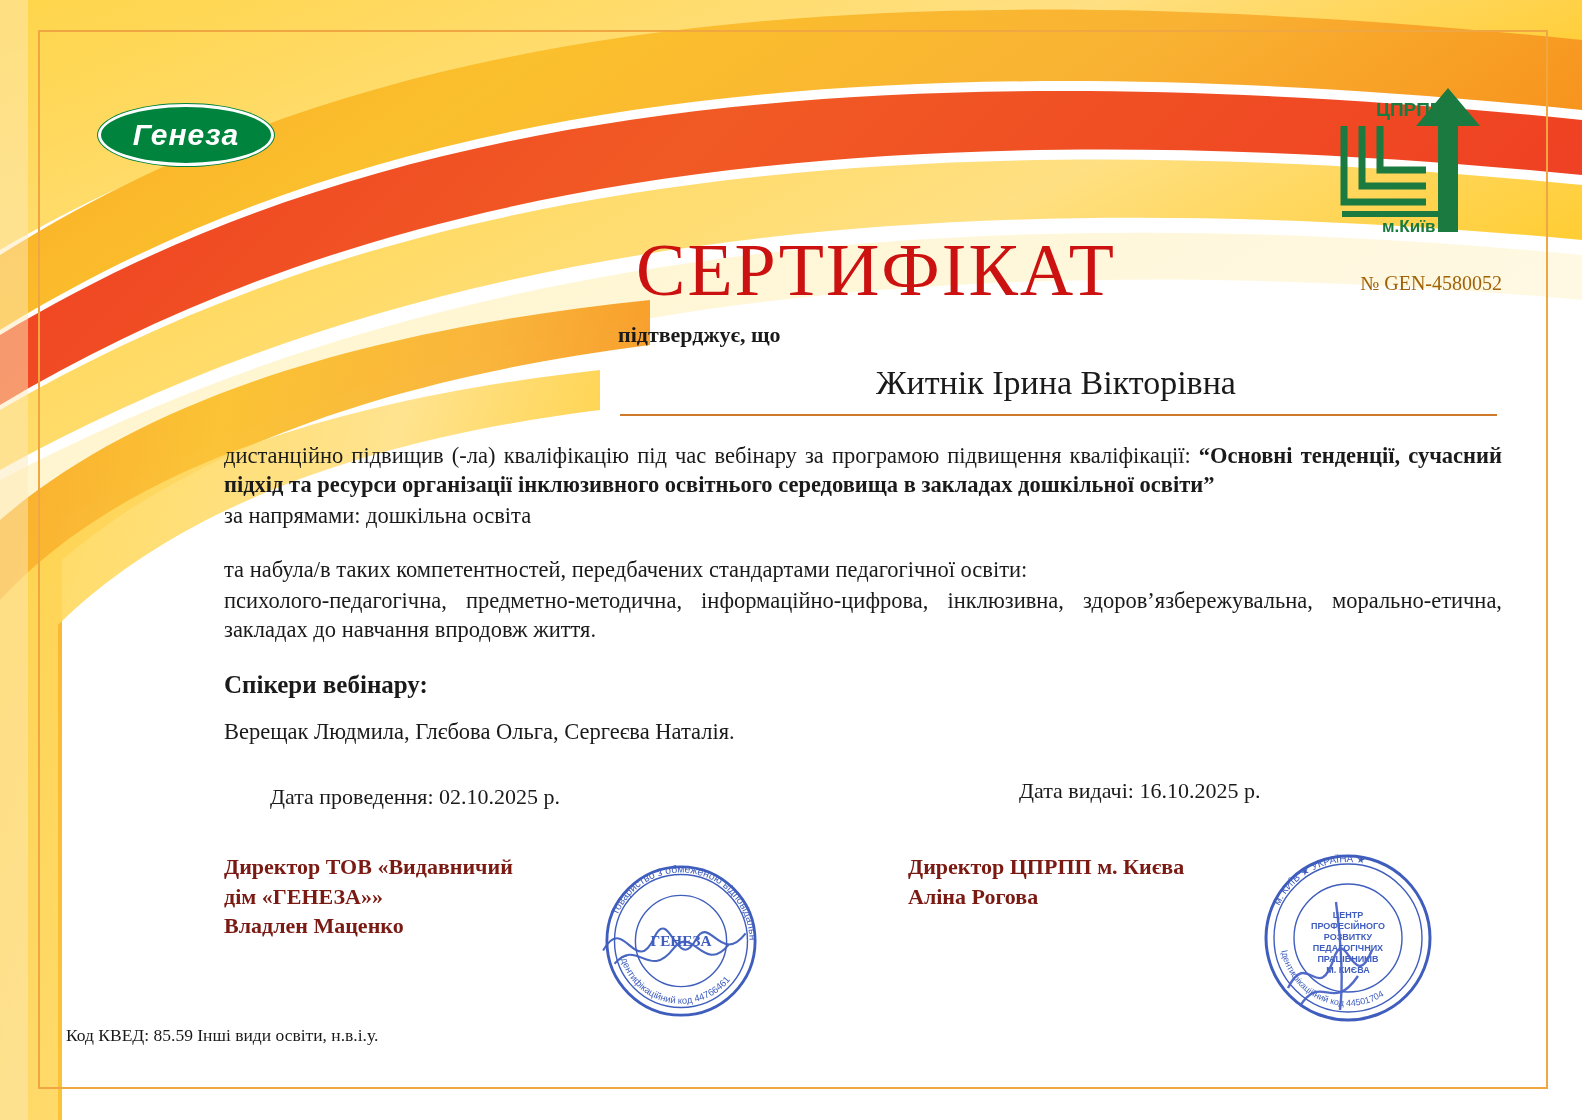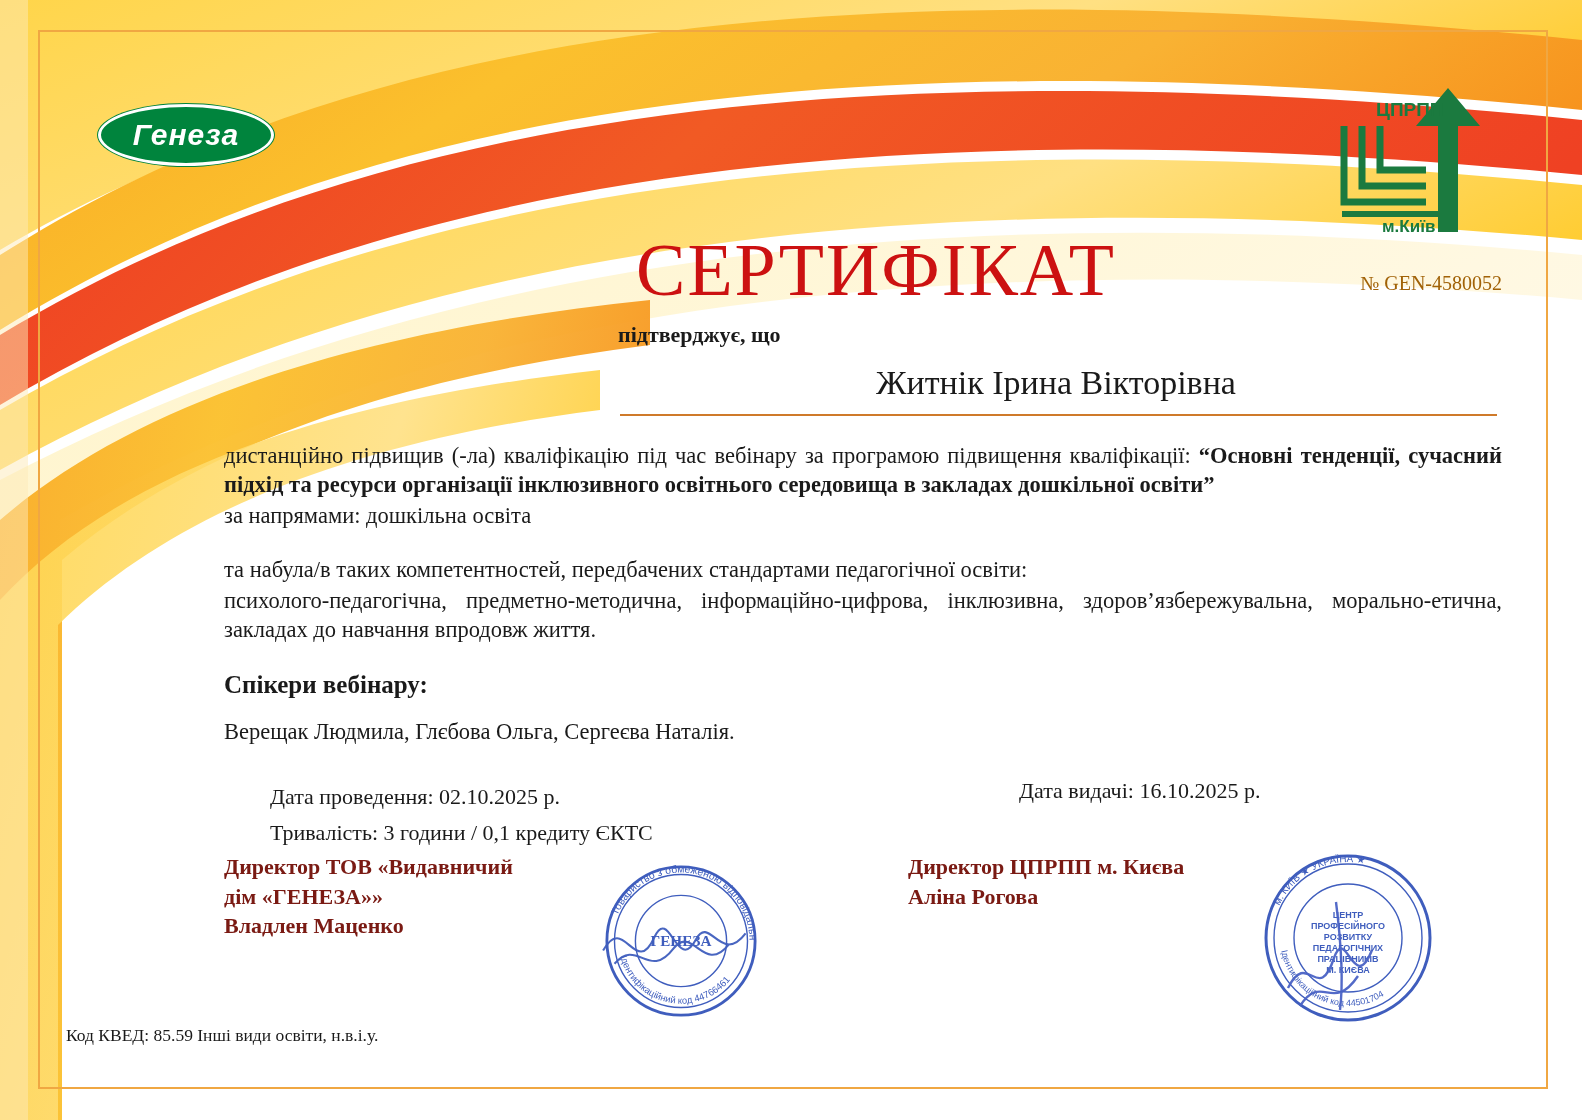--- a/index.html
+++ b/index.html
@@ -309,21 +309,20 @@
     <p class="para blk">та набула/в таких компетентностей, передбачених стандартами педагогічної освіти:</p>
     <p class="para">психолого-педагогічна, предметно-методична, інформаційно-цифрова, інклюзивна, здоров’язбережувальна, морально-етична, закладах до навчання впродовж життя.</p>
 
     <div class="speakers-head">Спікери вебінару:</div>
     <p class="speakers-list">Верещак Людмила, Глєбова Ольга, Сергеєва Наталія.</p>
   </div>
 
   <div class="dates">
     <div class="left">
       <div>Дата проведення: 02.10.2025 р.</div>
-      <div>Тривалість: 3 години / 0,1 кредиту ЄКТС</div>
     </div>
     <div class="right">Дата видачі: 16.10.2025 р.</div>
   </div>
 
   <div class="sign-left">
     <div>Директор ТОВ «Видавничий</div>
     <div>дім «ГЕНЕЗА»»</div>
     <div>Владлен Маценко</div>
   </div>
 

